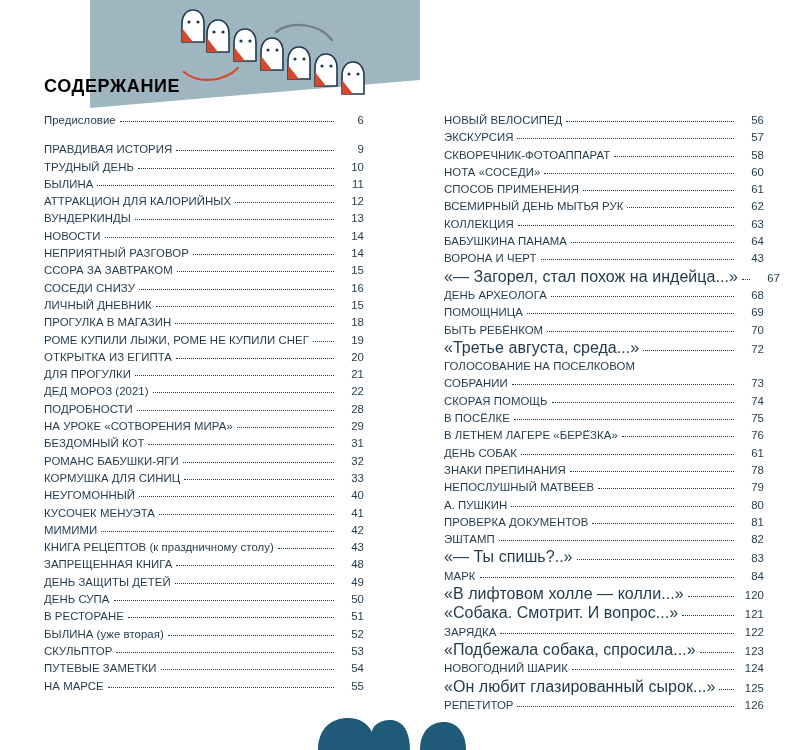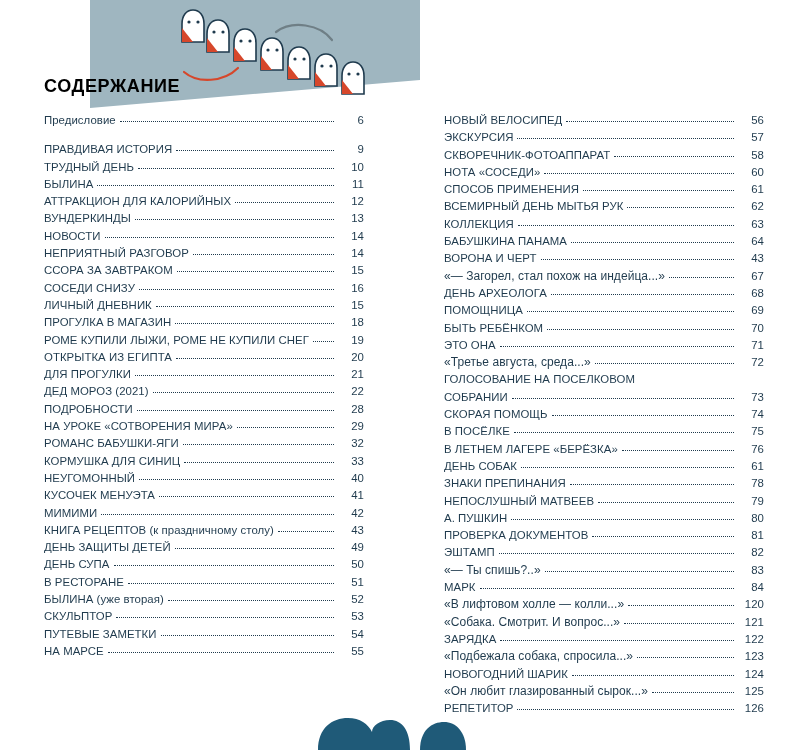--- a/index.html
+++ b/index.html
@@ -89,21 +89,21 @@
     top: -2px;
     border-bottom: 1.4px dotted #1f3a4d;
     min-width: 8px;
   }
   .entry .page {
     flex: 0 0 26px;
     text-align: right;
     letter-spacing: 0.05px;
   }
   
-  .entry.quote .label { font-size: 12px; }
+  .entry.quote .label { font-size: 16px; }
   
   .entry.nodots .dots { border-bottom: none; }
   .entry.nodots .page { visibility: hidden; }
 
   .spacer { height: 12px; }
 </style>
 </head>
 <body>
 
 <div class="header-band"></div>
@@ -259,20 +259,25 @@
         <span class="label">ПОДРОБНОСТИ</span>
         <span class="dots"></span>
         <span class="page">28</span>
       </div>
       <div class="entry">
         <span class="label">НА УРОКЕ «СОТВОРЕНИЯ МИРА»</span>
         <span class="dots"></span>
         <span class="page">29</span>
       </div>
       <div class="entry">
+        <span class="label">БЕЗДОМНЫЙ КОТ</span>
+        <span class="dots"></span>
+        <span class="page">31</span>
+      </div>
+      <div class="entry">
         <span class="label">РОМАНС БАБУШКИ-ЯГИ</span>
         <span class="dots"></span>
         <span class="page">32</span>
       </div>
       <div class="entry">
         <span class="label">КОРМУШКА ДЛЯ СИНИЦ</span>
         <span class="dots"></span>
         <span class="page">33</span>
       </div>
       <div class="entry">
@@ -287,20 +292,25 @@
       </div>
       <div class="entry">
         <span class="label">МИМИМИ</span>
         <span class="dots"></span>
         <span class="page">42</span>
       </div>
       <div class="entry">
         <span class="label">КНИГА РЕЦЕПТОВ (к праздничному столу)</span>
         <span class="dots"></span>
         <span class="page">43</span>
+      </div>
+      <div class="entry">
+        <span class="label">ЗАПРЕЩЕННАЯ КНИГА</span>
+        <span class="dots"></span>
+        <span class="page">48</span>
       </div>
       <div class="entry">
         <span class="label">ДЕНЬ ЗАЩИТЫ ДЕТЕЙ</span>
         <span class="dots"></span>
         <span class="page">49</span>
       </div>
       <div class="entry">
         <span class="label">ДЕНЬ СУПА</span>
         <span class="dots"></span>
         <span class="page">50</span>
@@ -392,25 +402,20 @@
       </div>
       <div class="entry">
         <span class="label">ПОМОЩНИЦА</span>
         <span class="dots"></span>
         <span class="page">69</span>
       </div>
       <div class="entry">
         <span class="label">БЫТЬ РЕБЁНКОМ</span>
         <span class="dots"></span>
         <span class="page">70</span>
-      </div>
-      <div class="entry">
-        <span class="label">ЭТО ОНА</span>
-        <span class="dots"></span>
-        <span class="page">71</span>
       </div>
       <div class="entry quote">
         <span class="label">«Третье августа, среда...»</span>
         <span class="dots"></span>
         <span class="page">72</span>
       </div>
       <div class="entry nodots">
         <span class="label">ГОЛОСОВАНИЕ НА ПОСЕЛКОВОМ</span>
         <span class="dots"></span>
         <span class="page"></span>

